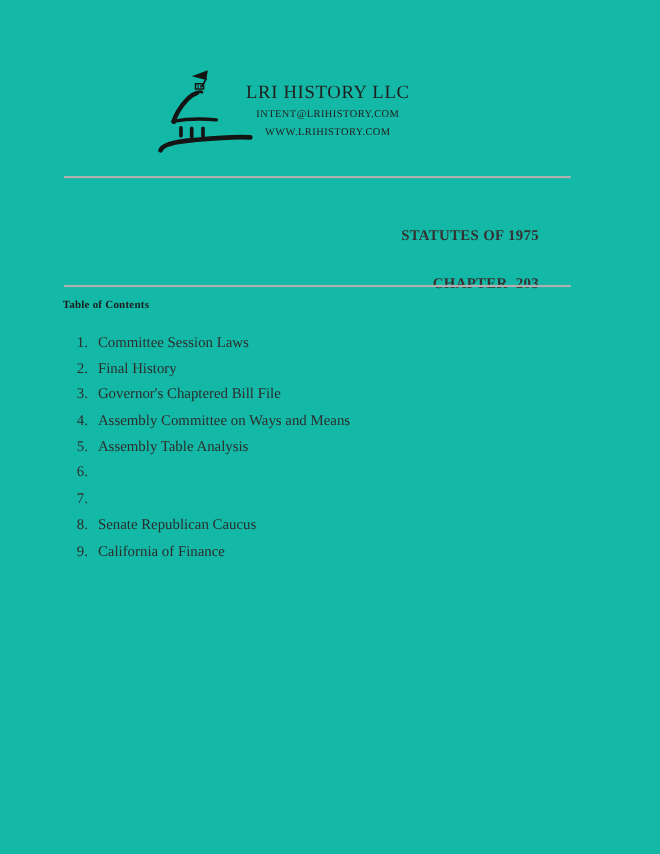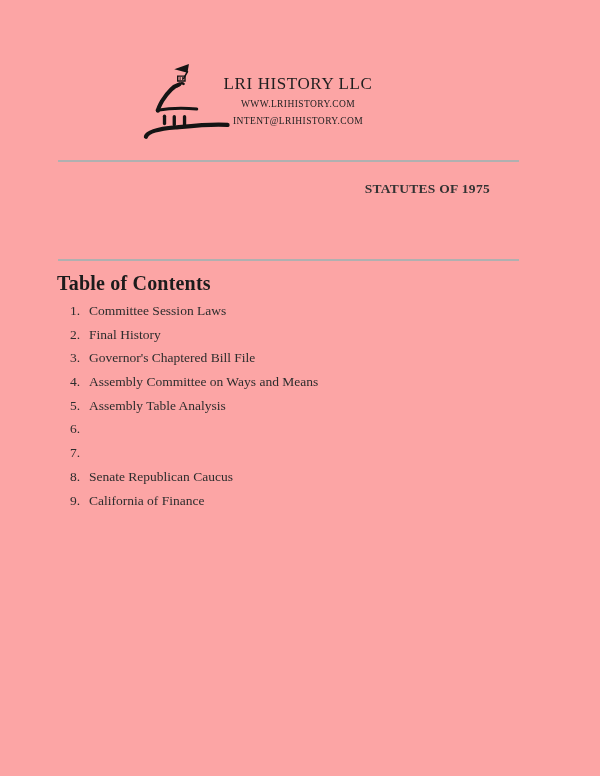--- a/index.html
+++ b/index.html
@@ -1,19 +1,19 @@
 <!DOCTYPE html>
 <html><head>
 <meta charset="utf-8">
 <style>
   html,body{margin:0;padding:0;background:#ffffff;}
   .page{
     position:relative;
     width:600px;height:776px;
-    background:#fca5a5;
+    background:#14b8a6;
     font-family:"Liberation Serif","DejaVu Serif",serif;
     overflow:hidden;
   }
   
   .logo{position:absolute;left:142px;top:60px;width:88px;height:84px;}
   .hdr-text{
     position:absolute;left:198px;top:75px;width:200px;
     text-align:center;color:#1c1c1c;
   }
   .hdr-company{
@@ -28,25 +28,25 @@
   
   .rule{position:absolute;left:58px;width:461px;height:2px;background:#b0b0b0;}
   .rule.r1{top:160px;}
   .rule.r2{top:259px;}
   
   .ref{
     position:absolute;top:179px;right:110px;
     text-align:right;font-weight:bold;font-size:13.5px;
     line-height:19px;color:#333333;letter-spacing:0.3px;
   }
-  .ref div{white-space:pre;}
+  .ref div{white-space:pre;margin-top:25px;}
   
   .toc-title{
     position:absolute;left:57px;top:272px;
-    font-weight:bold;font-size:20px;color:#1c1c1c;
+    font-weight:bold;font-size:10px;color:#1c1c1c;
     letter-spacing:0.2px;
   }
   .toc-list{
     position:absolute;left:57px;top:304px;
     list-style:none;margin:0;padding:0;
     font-size:13.5px;color:#2d2d2d;
   }
   .toc-list li{
     display:flex;align-items:baseline;
     line-height:14px;margin-bottom:9.7px;
@@ -75,28 +75,29 @@
 
     <path d="M 23,57.5 v 7.5" stroke="#141414" stroke-width="3.4" stroke-linecap="round" fill="none"></path>
     <path d="M 33,58 v 8" stroke="#141414" stroke-width="3.4" stroke-linecap="round" fill="none"></path>
     <path d="M 43.5,58 v 8" stroke="#141414" stroke-width="3.4" stroke-linecap="round" fill="none"></path>
 
     <path d="M 4,78.5 C 5.5,73.5 17,70.5 34,69 C 55,67 74,65 87.5,66.5" fill="none" stroke="#141414" stroke-width="4.4" stroke-linecap="round"></path>
   </svg>
 
   <div class="hdr-text">
     <div class="hdr-company">LRI HISTORY LLC</div>
+    <div class="hdr-line first">INTENT@LRIHISTORY.COM</div>
     <div class="hdr-line">WWW.LRIHISTORY.COM</div>
-    <div class="hdr-line first">INTENT@LRIHISTORY.COM</div>
   </div>
 
   <div class="rule r1"></div>
 
   <div class="ref">
     <div>STATUTES OF 1975</div>
+    <div>CHAPTER  203</div>
   </div>
 
   <div class="rule r2"></div>
 
   <div class="toc-title">Table of Contents</div>
 
   <ol class="toc-list">
       <li>
       <span class="toc-num">1.</span>
       <span class="toc-label">Committee Session Laws</span>

